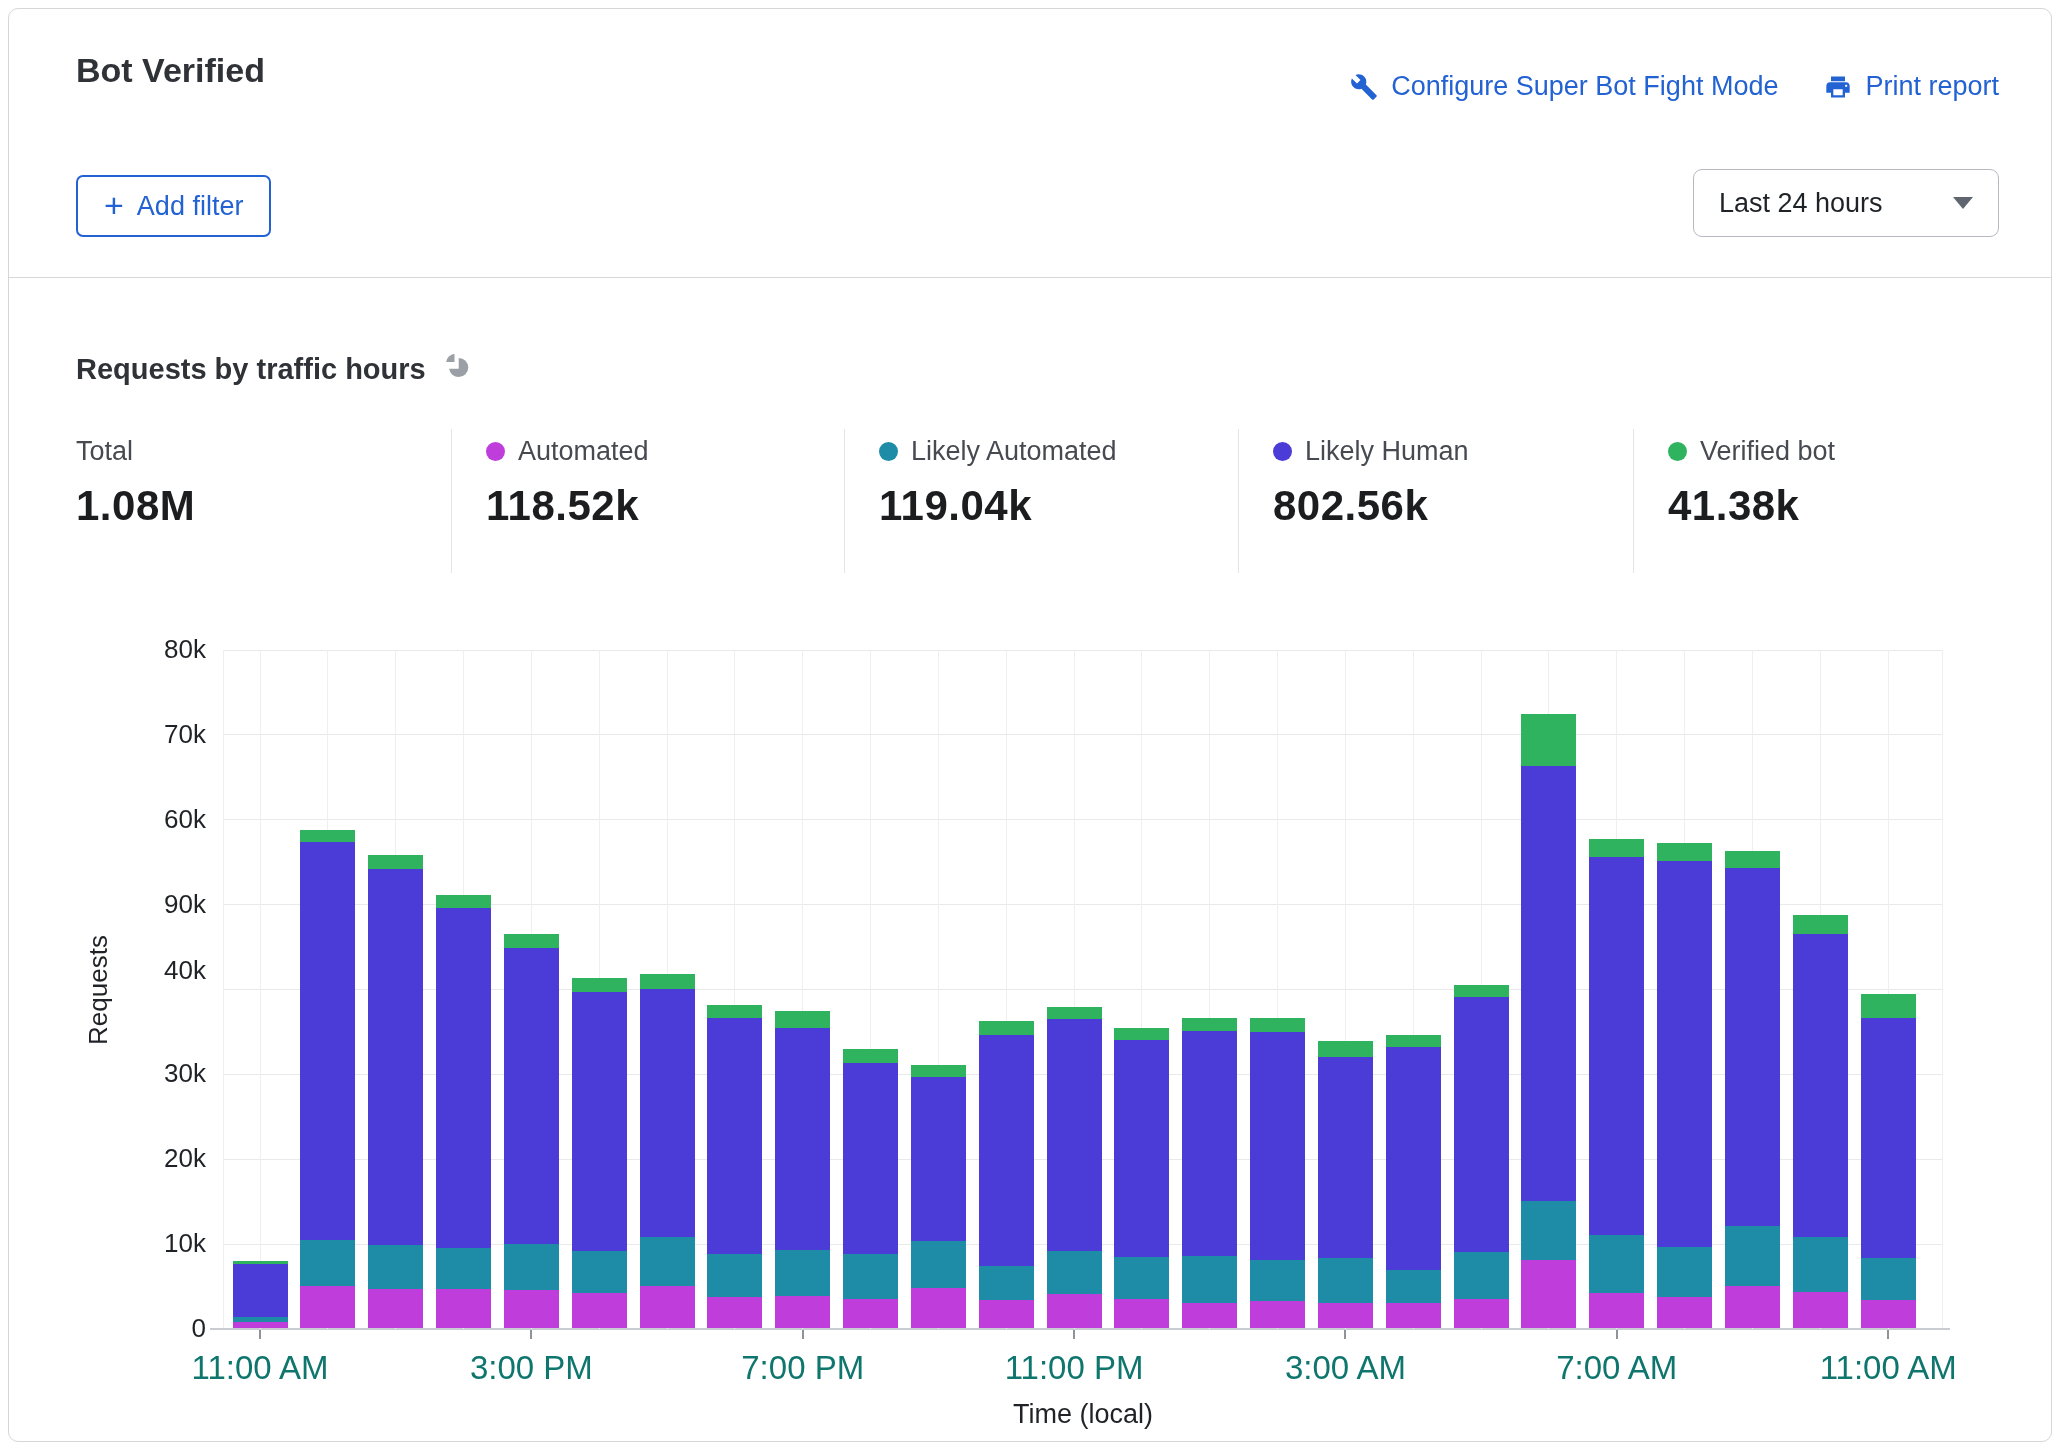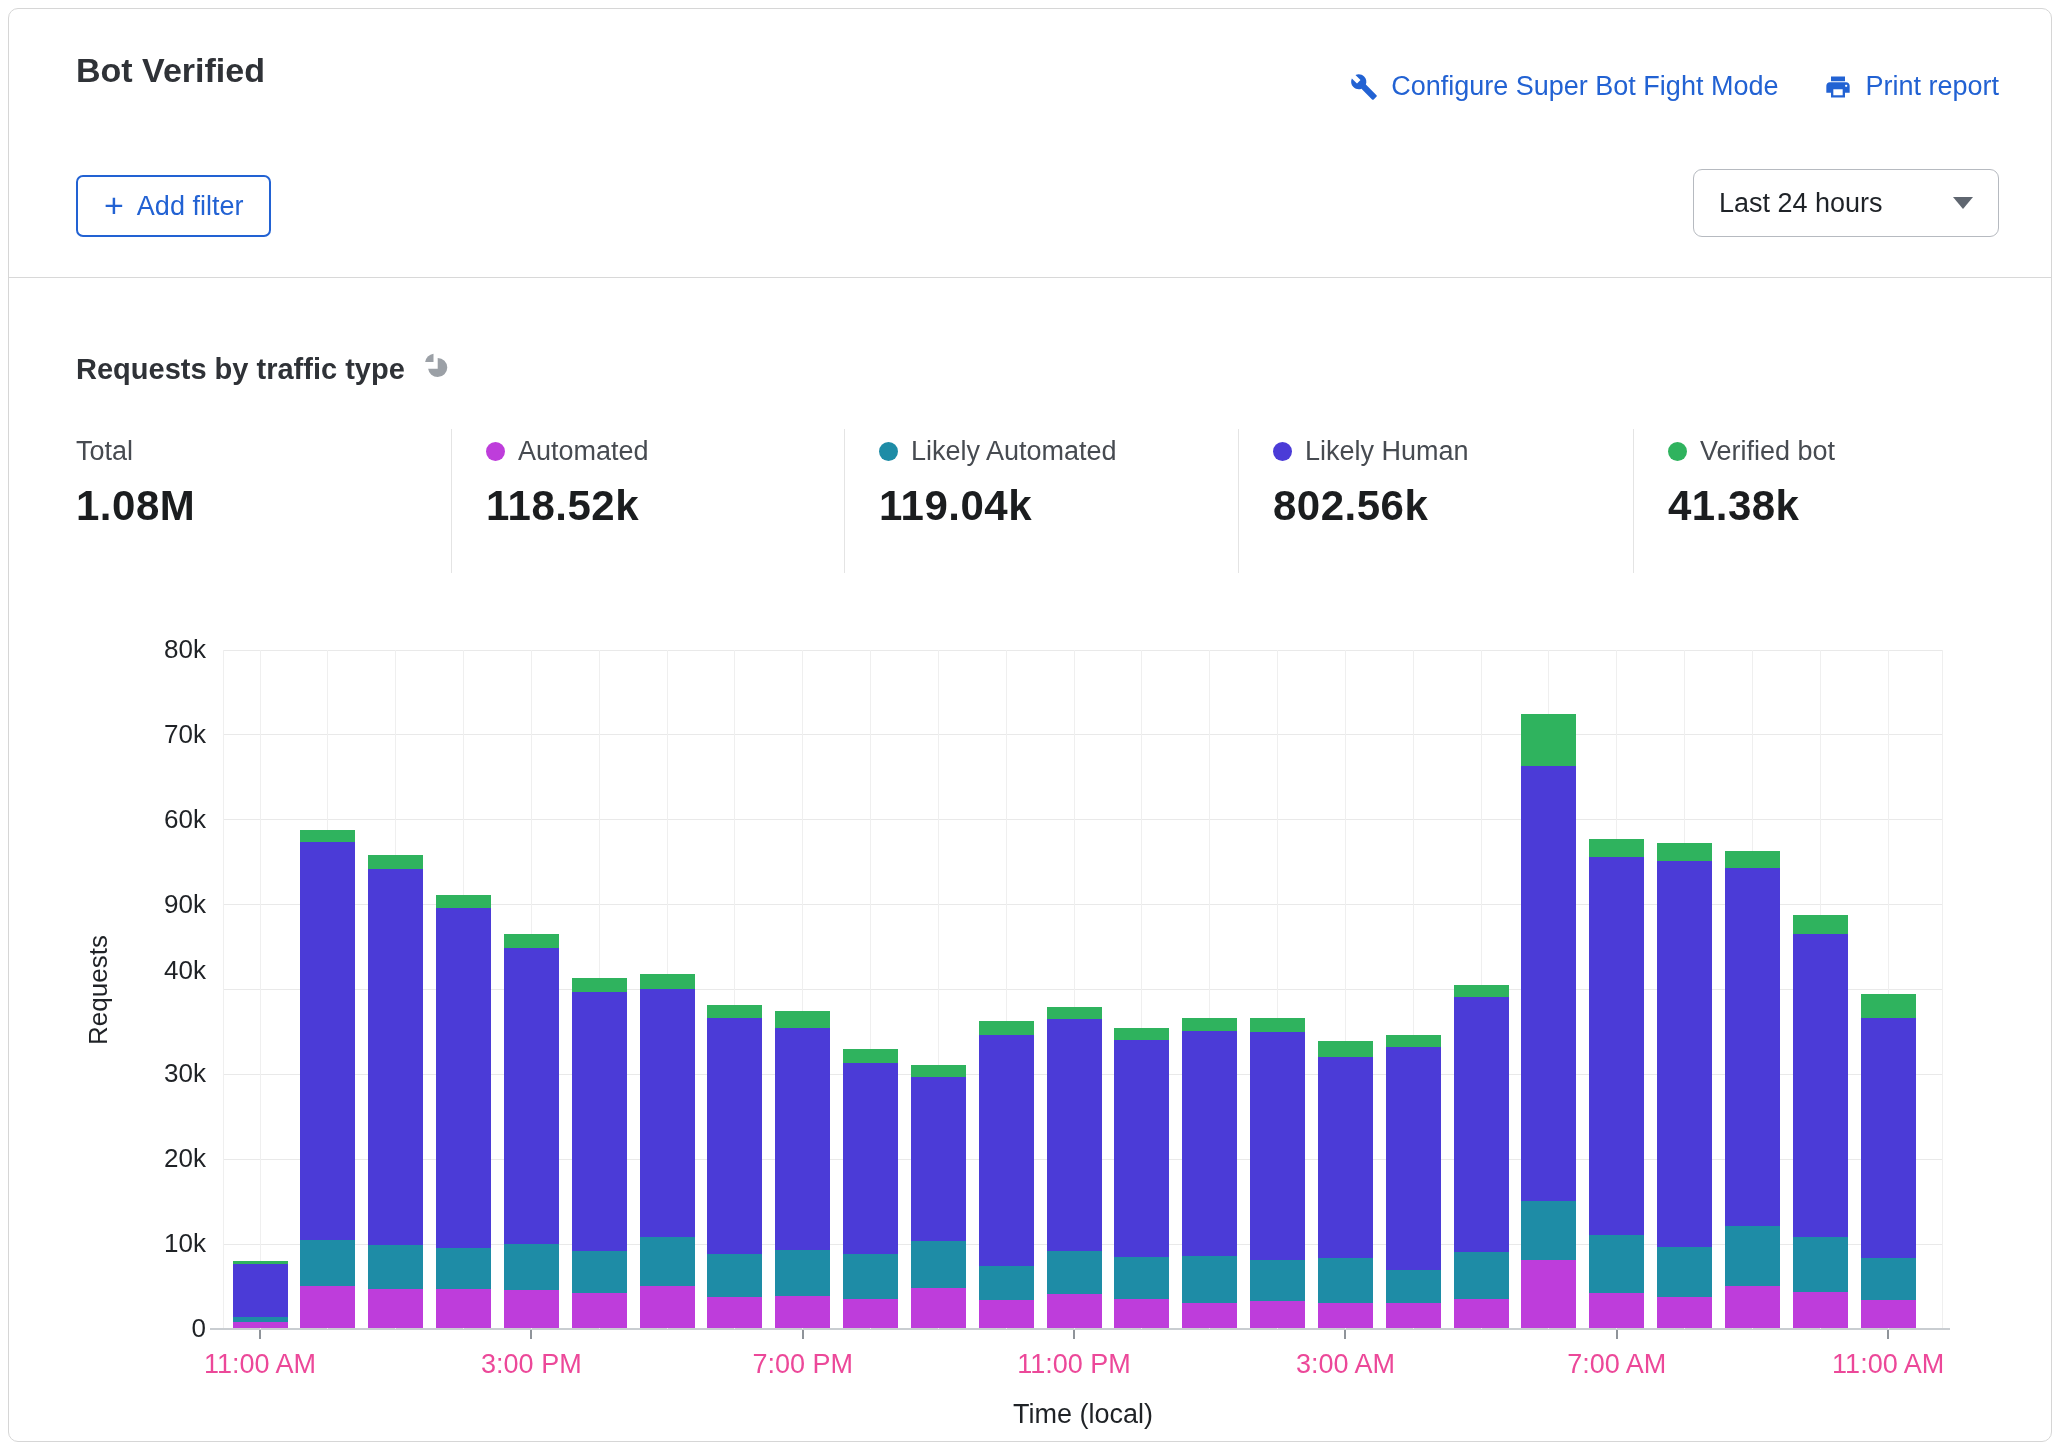--- a/index.html
+++ b/index.html
@@ -31,21 +31,21 @@
   .plot{position:absolute;left:214px;top:641px;width:1718px;height:679px;
     border-left:1px solid #efefef;border-right:1px solid #efefef;}
   .gl-h{position:absolute;left:0;right:0;height:1px;background:#e9e9e9;}
   .gl-v{position:absolute;top:0;bottom:0;width:1px;background:#efefef;}
   .axis-x{position:absolute;left:-14px;right:-8px;top:678px;height:2px;background:#c9cdd1;}
   .ytick{position:absolute;left:-92px;width:74px;text-align:right;font-size:26px;color:#1f2226;}
   .ylabel{position:absolute;left:-180px;top:50%;transform:translateY(-50%) rotate(-90deg);font-size:26px;color:#1f2226;white-space:nowrap;}
   .bar{position:absolute;bottom:1px;width:55px;}
   .seg{position:absolute;left:0;width:100%;}
   .xtick-mark{position:absolute;top:680px;width:2px;height:9px;background:#8f949a;}
-  .xtick-label{position:absolute;top:699px;width:190px;text-align:center;font-size:27px;color:#ec4899;}
+  .xtick-label{position:absolute;top:699px;width:190px;text-align:center;font-size:33px;color:#0f766e;}
   .xlabel{position:absolute;top:749px;left:0;width:100%;text-align:center;font-size:27px;color:#1f2226;}
 </style>
 </head>
 <body>
 
 <div class="card">
 
   <div class="header">
     <div class="page-title">Bot Verified</div>
 
@@ -73,21 +73,21 @@
       <span>Add filter</span>
     </button>
 
     <div class="range-select">
       <span>Last 24 hours</span>
       <span class="caret"></span>
     </div>
   </div>
 
   <div class="panel-title-row">
-    <span class="panel-title">Requests by traffic type</span>
+    <span class="panel-title">Requests by traffic hours</span>
     <span>
       <svg width="29" height="29" viewBox="0 0 24 24" fill="#9ba0a6">
           <path d="M13 4.07A8.002 8.002 0 0 1 20.93 12 8.002 8.002 0 0 1 13 19.93 8.004 8.004 0 0 1 5.07 13H13V4.07z"></path>
           <path d="M10.5 1.57A8.006 8.006 0 0 0 3.57 8.5h6.93V1.57z" transform="translate(-1,-1)"></path>
         </svg>
     </span>
   </div>
 
   <div class="stats">
       <div class="stat-divider" style="left: 442px;"></div>

